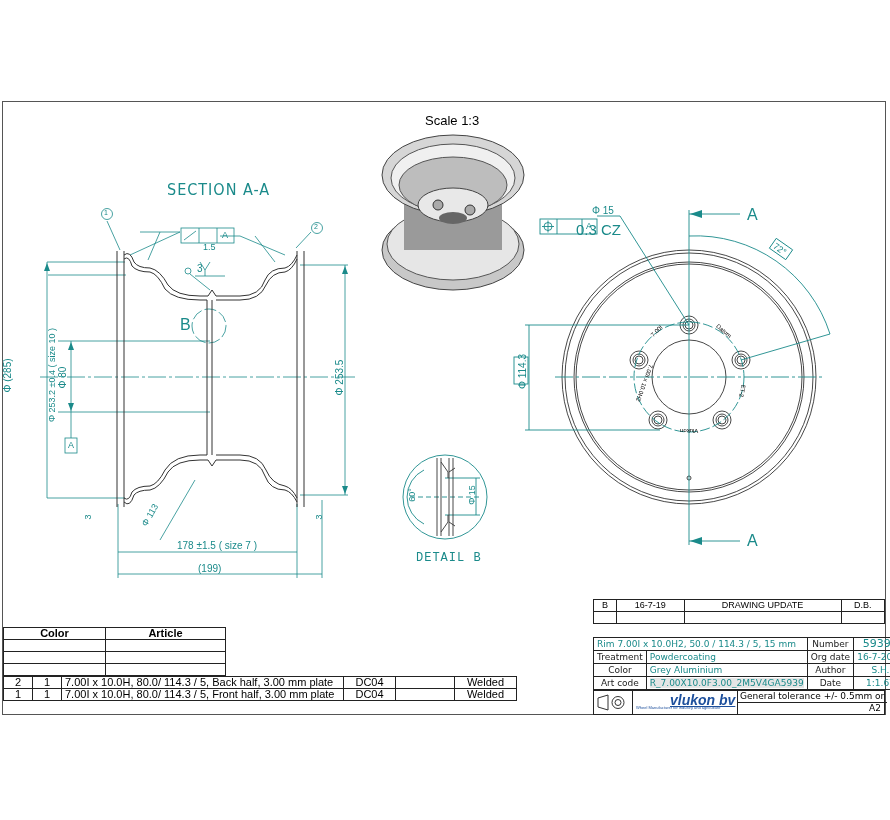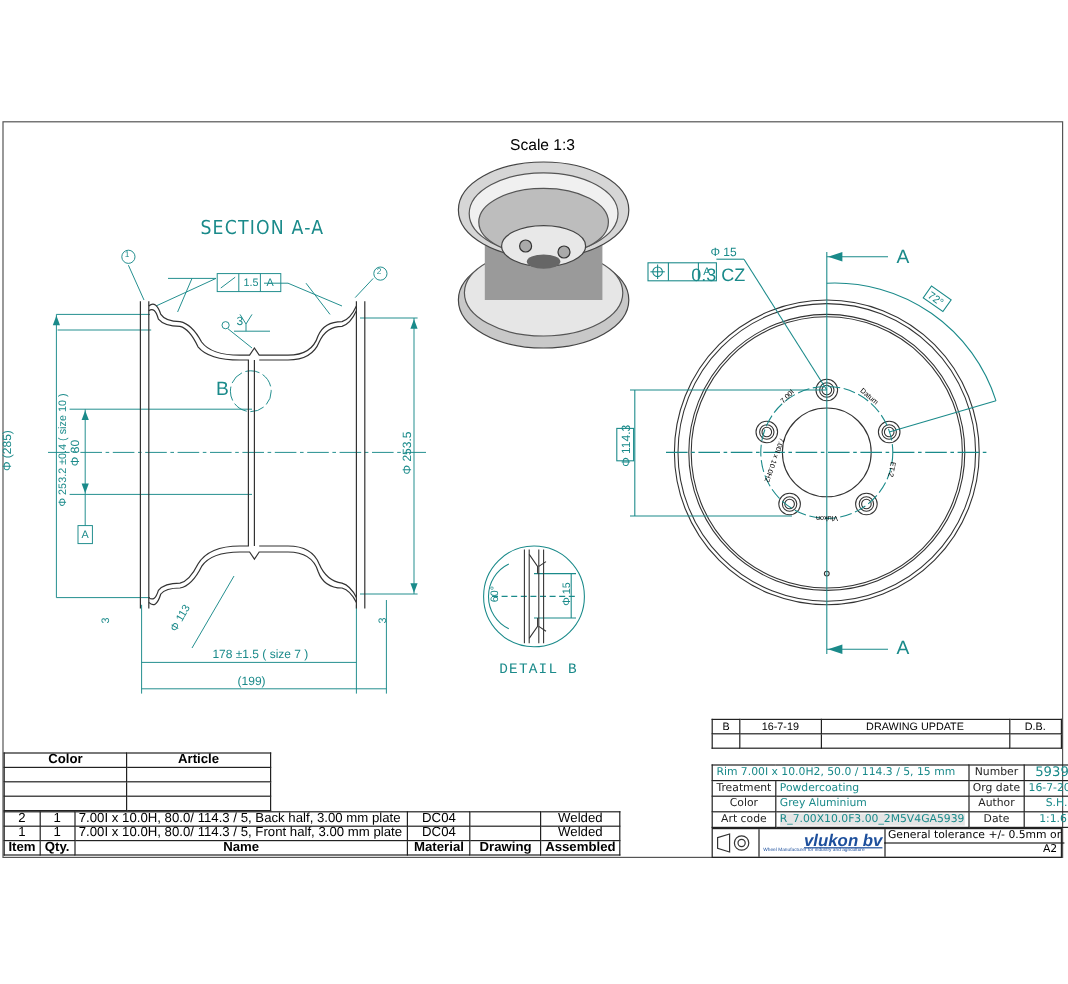--- a/index.html
+++ b/index.html
@@ -170,21 +170,21 @@
 
 <div class="t" style="left:425px;top:113px;font-size:13px;">Scale 1:3</div>
 <div class="t teal cond" style="left:167px;top:180px;font-size:16px;letter-spacing:1px;">SECTION A-A</div>
 <div class="t teal cond" style="left:416px;top:551px;font-size:12px;letter-spacing:1px;font-family:Liberation Mono, monospace;">DETAIL B</div>
 <div class="t teal" style="left:180px;top:316px;font-size:16px;">B</div>
 <div class="t teal" style="left:747px;top:206px;font-size:16px;">A</div>
 <div class="t teal" style="left:747px;top:532px;font-size:16px;">A</div>
 <div class="t teal" style="left:104px;top:209px;font-size:7px;">1</div>
 <div class="t teal" style="left:314px;top:223px;font-size:7px;">2</div>
 <div class="t teal" style="left:197px;top:263px;font-size:10px;">3</div>
-<div class="t teal" style="left:203px;top:230px;font-size:9px;">1.5</div>
+<div class="t teal" style="left:203px;top:242px;font-size:9px;">1.5</div>
 <div class="t teal" style="left:222px;top:230px;font-size:9px;">A</div>
 <div class="t teal" style="left:68px;top:440px;font-size:9px;">A</div>
 <div class="t teal" style="left:576px;top:221px;font-size:15px;">0.3 CZ</div>
 <div class="t teal" style="left:586px;top:221px;font-size:9px;">A</div>
 <div class="t teal" style="left:592px;top:205px;font-size:10px;">Φ 15</div>
 <div class="t teal" style="left:773px;top:244px;font-size:9px;transform:rotate(35deg);">72°</div>
 
 <div class="t teal" style="left:-10px;top:370px;font-size:10px;transform:rotate(-90deg);">Φ (285)</div>
 <div class="t teal" style="left:-25px;top:370px;font-size:9px;transform:rotate(-90deg);transform-origin:center;margin-left:30px;">Φ 253.2 ±0.4 ( size 10 )</div>
 <div class="t teal" style="left:52px;top:372px;font-size:10px;transform:rotate(-90deg);">Φ 80</div>
@@ -234,28 +234,20 @@
     <td style="width:52px"></td>
     <td class="c" style="width:55px">Welded</td>
   </tr>
   <tr>
     <td class="c">1</td>
     <td class="c">1</td>
     <td>7.00I x 10.0H,  80.0/ 114.3 / 5, Front half, 3.00 mm plate</td>
     <td class="c">DC04</td>
     <td></td>
     <td class="c">Welded</td>
-  </tr>
-  <tr>
-    <td class="b c">Item</td>
-    <td class="b c">Qty.</td>
-    <td class="b c">Name</td>
-    <td class="b c">Material</td>
-    <td class="b c">Drawing</td>
-    <td class="b c">Assembled</td>
   </tr>
 </tbody>
   </table>
 
 <table style="left:593px;top:599px;width:292px;">
   <tbody>
   <tr style="font-size:9px">
     <td class="c">B</td>
     <td class="c">16-7-19</td>
     <td class="c">DRAWING UPDATE</td>

